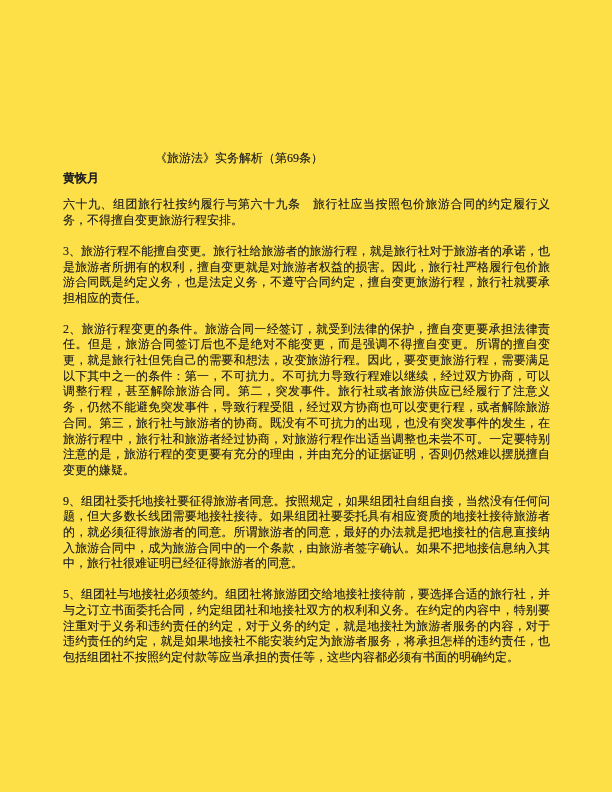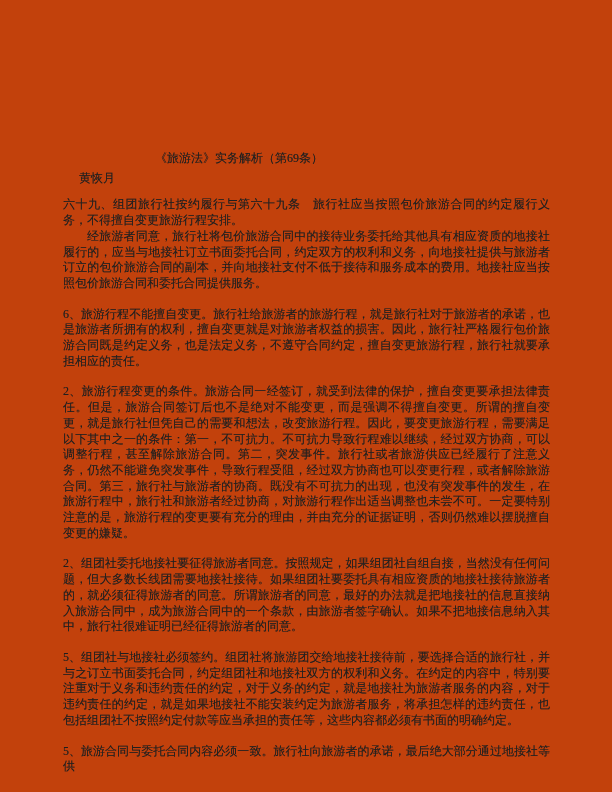--- a/index.html
+++ b/index.html
@@ -4,21 +4,21 @@
 <style>
   html, body {
     margin: 0;
     padding: 0;
     background: #ffffff;
   }
   .page {
     position: relative;
     width: 612px;
     height: 792px;
-    background: #c2410c;
+    background: #fde047;
     overflow: hidden;
     font-family: "Liberation Serif", "DejaVu Serif", serif;
     color: #1f1f1f;
   }
   .content {
     position: absolute;
     left: 63px;
     top: 151px;
     width: 487px;
     font-size: 12px;
@@ -26,21 +26,22 @@
     text-align: justify;
     
     text-shadow: 0 0 0.45px rgba(40,40,40,0.55);
   }
   .doc-title {
     margin: 0 0 0 92px;
     text-align: left;
     white-space: nowrap;
   }
   .author {
-    margin: 4px 0 0 16px;
+    margin: 4px 0 0 0;
+    font-weight: bold;
   }
   .para {
     margin: 0;
   }
   .gap-before {
     margin-top: 15px;
   }
   .first-block {
     margin-top: 11px;
   }
@@ -50,20 +51,18 @@
 </style>
 </head>
 <body>
 
 <div class="page">
   <div class="content">
     <div class="doc-title">《旅游法》实务解析（第69条）</div>
     <div class="author">黄恢月</div>
 
     <p class="para first-block">六十九、组团旅行社按约履行与第六十九条　旅行社应当按照包价旅游合同的约定履行义务，不得擅自变更旅游行程安排。</p>
-    <p class="para indent">经旅游者同意，旅行社将包价旅游合同中的接待业务委托给其他具有相应资质的地接社履行的，应当与地接社订立书面委托合同，约定双方的权利和义务，向地接社提供与旅游者订立的包价旅游合同的副本，并向地接社支付不低于接待和服务成本的费用。地接社应当按照包价旅游合同和委托合同提供服务。</p>
-    <p class="para gap-before">6、旅游行程不能擅自变更。旅行社给旅游者的旅游行程，就是旅行社对于旅游者的承诺，也是旅游者所拥有的权利，擅自变更就是对旅游者权益的损害。因此，旅行社严格履行包价旅游合同既是约定义务，也是法定义务，不遵守合同约定，擅自变更旅游行程，旅行社就要承担相应的责任。</p>
+    <p class="para gap-before">3、旅游行程不能擅自变更。旅行社给旅游者的旅游行程，就是旅行社对于旅游者的承诺，也是旅游者所拥有的权利，擅自变更就是对旅游者权益的损害。因此，旅行社严格履行包价旅游合同既是约定义务，也是法定义务，不遵守合同约定，擅自变更旅游行程，旅行社就要承担相应的责任。</p>
     <p class="para gap-before">2、旅游行程变更的条件。旅游合同一经签订，就受到法律的保护，擅自变更要承担法律责任。但是，旅游合同签订后也不是绝对不能变更，而是强调不得擅自变更。所谓的擅自变更，就是旅行社但凭自己的需要和想法，改变旅游行程。因此，要变更旅游行程，需要满足以下其中之一的条件：第一，不可抗力。不可抗力导致行程难以继续，经过双方协商，可以调整行程，甚至解除旅游合同。第二，突发事件。旅行社或者旅游供应已经履行了注意义务，仍然不能避免突发事件，导致行程受阻，经过双方协商也可以变更行程，或者解除旅游合同。第三，旅行社与旅游者的协商。既没有不可抗力的出现，也没有突发事件的发生，在旅游行程中，旅行社和旅游者经过协商，对旅游行程作出适当调整也未尝不可。一定要特别注意的是，旅游行程的变更要有充分的理由，并由充分的证据证明，否则仍然难以摆脱擅自变更的嫌疑。</p>
-    <p class="para gap-before">2、组团社委托地接社要征得旅游者同意。按照规定，如果组团社自组自接，当然没有任何问题，但大多数长线团需要地接社接待。如果组团社要委托具有相应资质的地接社接待旅游者的，就必须征得旅游者的同意。所谓旅游者的同意，最好的办法就是把地接社的信息直接纳入旅游合同中，成为旅游合同中的一个条款，由旅游者签字确认。如果不把地接信息纳入其中，旅行社很难证明已经征得旅游者的同意。</p>
+    <p class="para gap-before">9、组团社委托地接社要征得旅游者同意。按照规定，如果组团社自组自接，当然没有任何问题，但大多数长线团需要地接社接待。如果组团社要委托具有相应资质的地接社接待旅游者的，就必须征得旅游者的同意。所谓旅游者的同意，最好的办法就是把地接社的信息直接纳入旅游合同中，成为旅游合同中的一个条款，由旅游者签字确认。如果不把地接信息纳入其中，旅行社很难证明已经征得旅游者的同意。</p>
     <p class="para gap-before">5、组团社与地接社必须签约。组团社将旅游团交给地接社接待前，要选择合适的旅行社，并与之订立书面委托合同，约定组团社和地接社双方的权利和义务。在约定的内容中，特别要注重对于义务和违约责任的约定，对于义务的约定，就是地接社为旅游者服务的内容，对于违约责任的约定，就是如果地接社不能安装约定为旅游者服务，将承担怎样的违约责任，也包括组团社不按照约定付款等应当承担的责任等，这些内容都必须有书面的明确约定。</p>
-    <p class="para gap-before">5、旅游合同与委托合同内容必须一致。旅行社向旅游者的承诺，最后绝大部分通过地接社等供</p>
   </div>
 </div>
 
 </body></html>

